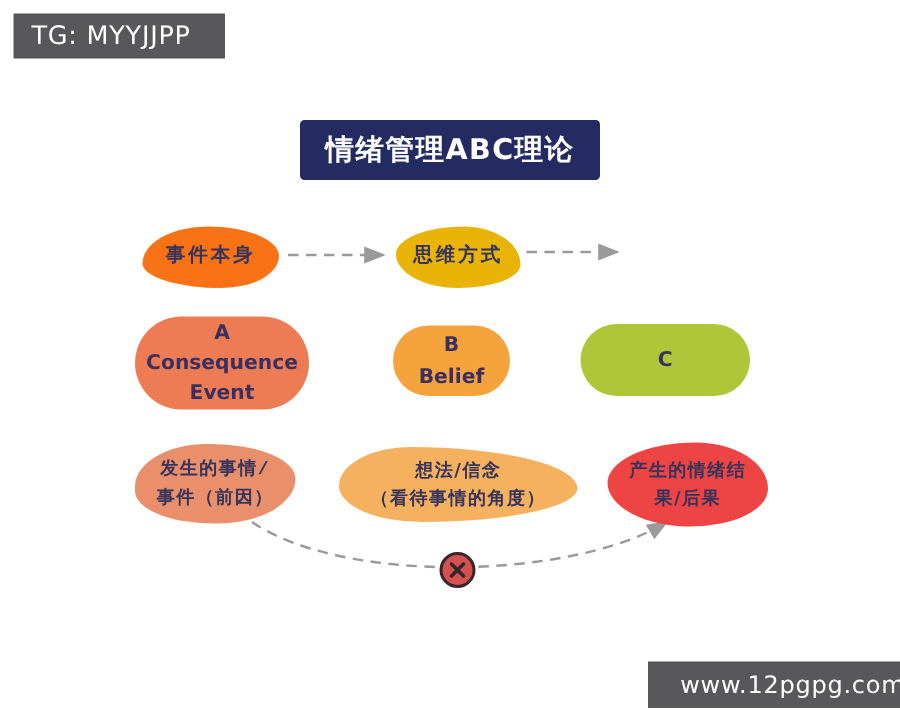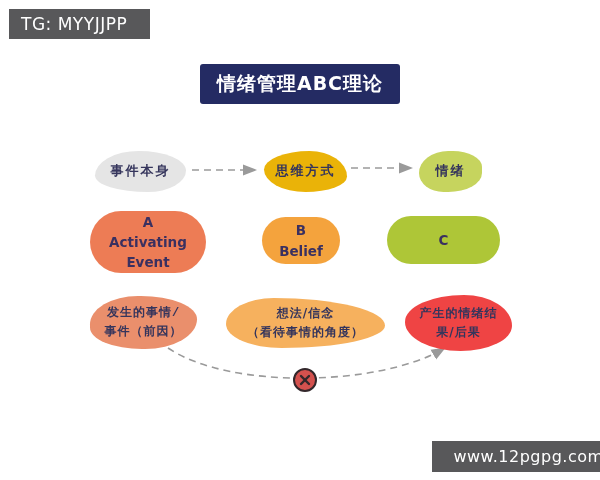--- a/index.html
+++ b/index.html
@@ -10,21 +10,21 @@
   }
   
   .banner{
     position:absolute;background:#58585a;color:#ffffff;
     display:flex;align-items:center;font-size:17px;letter-spacing:.5px;
   }
   .banner.tl{left:9px;top:9px;width:129px;height:30px;padding-left:12px;}
   .banner.br{left:432px;top:441px;width:193px;height:31px;justify-content:center;font-size:16px;}
   
   .title-box{
-    position:absolute;left:200px;top:64px;width:200px;height:40px;border-radius:3px;
+    position:absolute;left:200px;top:80px;width:200px;height:40px;border-radius:3px;
     display:flex;align-items:center;justify-content:center;
     color:#ffffff;font-size:19px;font-weight:bold;letter-spacing:1px;
   }
   
   .blob{
     position:absolute;display:flex;flex-direction:column;align-items:center;justify-content:center;
     color:#35355c;font-weight:bold;text-align:center;
   }
   .blob .l{line-height:1.55;}
   .flow-blob{height:41px;top:151px;font-size:13px;letter-spacing:2px;}
@@ -71,33 +71,30 @@
     <line class="dash" x1="192" y1="170" x2="254" y2="170" marker-end="url(#arrowhead)"></line>
     <line class="dash" x1="351" y1="168" x2="410" y2="168" marker-end="url(#arrowhead)"></line>
     <path class="dash" d="M 168 348 C 230 390, 380 386, 443 349" marker-end="url(#arrowhead)"></path>
     <g>
       <circle cx="305" cy="380" r="11" fill="#d4514e" stroke="#33272b" stroke-width="2"></circle>
       <line class="xmark" x1="301" y1="376" x2="309" y2="384"></line>
       <line class="xmark" x1="309" y1="376" x2="301" y2="384"></line>
     </g>
   </svg>
 
-  <div class="blob flow-blob" id="flow-0" style="background: #e5e5e5;">
+  <div class="blob flow-blob" id="flow-0" style="background: #f97316;">
     <span class="l">事件本身</span>
   </div>
   <div class="blob flow-blob" id="flow-1" style="background: #eab308;">
     <span class="l">思维方式</span>
   </div>
-  <div class="blob flow-blob" id="flow-2" style="background: rgb(198, 212, 94);">
-    <span class="l">情绪</span>
-  </div>
 
   <div class="pill" id="pill-a" style="background: rgb(237, 124, 85);">
     <span>A</span>
-    <span>Activating Event</span>
+    <span>Consequence Event</span>
   </div>
   <div class="pill" id="pill-b" style="background: rgb(244, 163, 61);">
     <span>B</span>
     <span>Belief</span>
   </div>
   <div class="pill" id="pill-c" style="background: rgb(174, 198, 55);">
     <span>C</span>
   </div>
 
   <div class="blob detail-blob" id="detail-0" style="background: rgb(234, 143, 108);">

